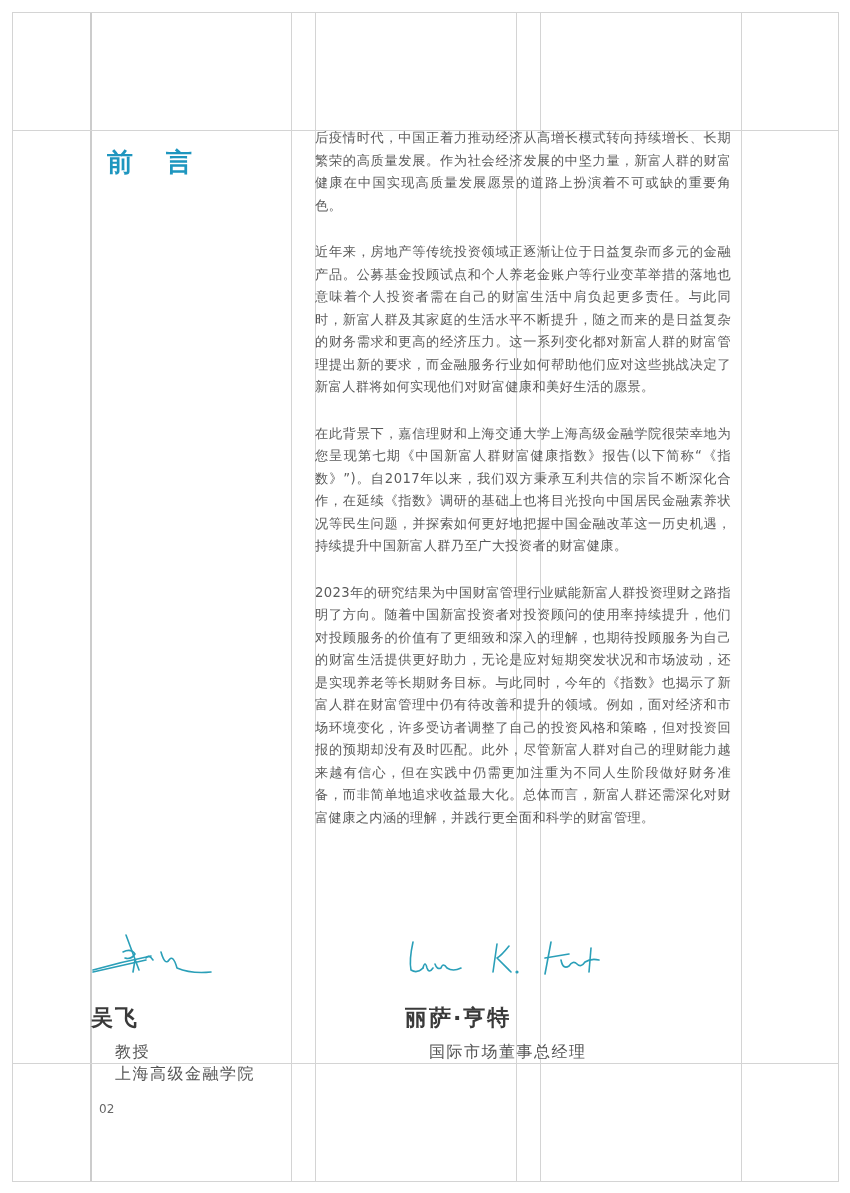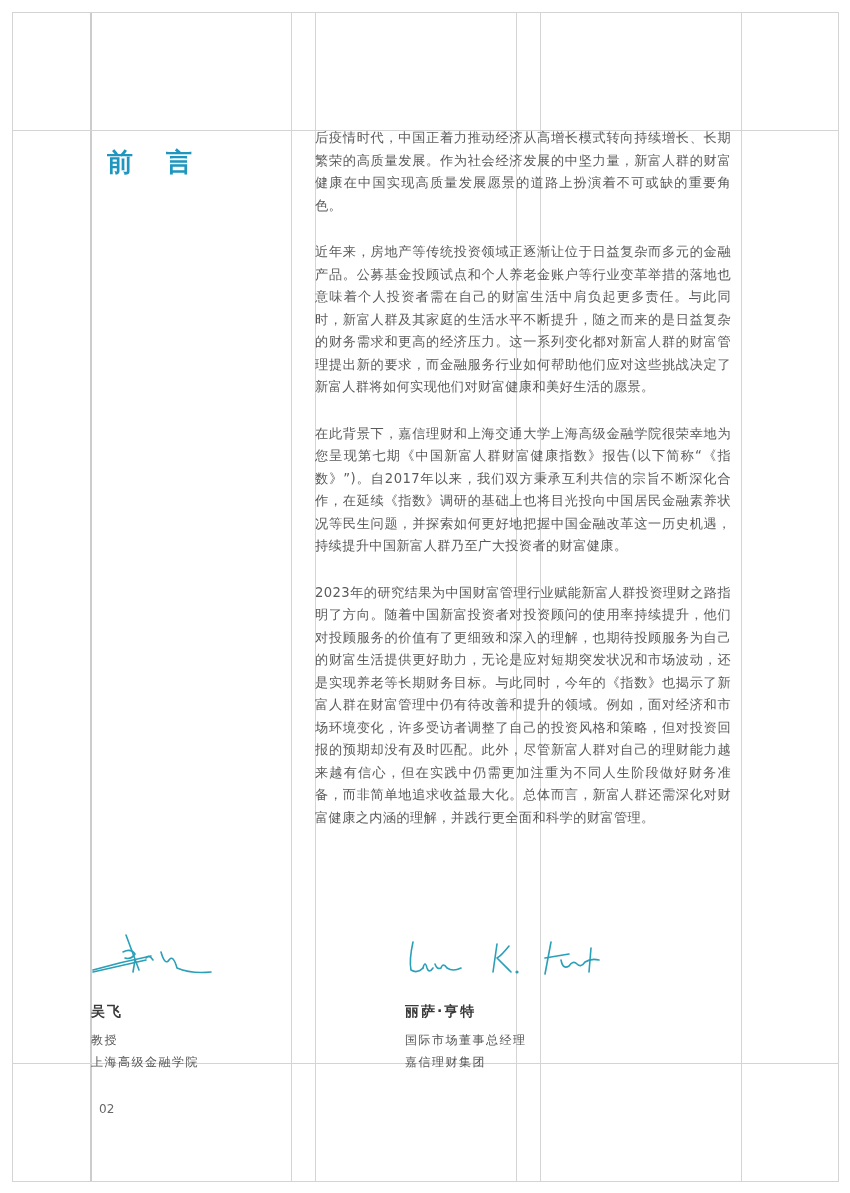--- a/index.html
+++ b/index.html
@@ -18,22 +18,22 @@
     position: absolute; left: 315px; top: 127px; width: 426px;
   }
   .para {
     margin: 0 10px 24px 0; font-size: 13.2px; line-height: 22.5px;
     color: #5a5a5a; text-align: justify; letter-spacing: 0.4px;
   }
   .sig-block { position: absolute; }
   .sig-block.left { left: 91px; top: 930px; }
   .sig-block.right { left: 405px; top: 930px; }
   .sig-svg { display: block; }
-  .sig-name { font-size: 14px; font-weight: bold; color: #3a3a3a; margin: 18px 0 8px 0; letter-spacing: 2px; }
-  .sig-line { font-size: 12px; color: #555555; line-height: 22px; letter-spacing: 1.5px; }
+  .sig-name { font-size: 22px; font-weight: bold; color: #3a3a3a; margin: 18px 0 8px 0; letter-spacing: 2px; }
+  .sig-line { font-size: 16px; color: #555555; line-height: 22px; letter-spacing: 1.5px; padding-left: 24px; }
   .page-num { position: absolute; left: 91px; top: 1102px; font-size: 12px; color: #666666; margin-left: 8px; }
 </style>
 </head>
 <body>
 
 <div class="grid-line v" style="left:12px;"></div>
 <div class="grid-line v thick" style="left:90px;"></div>
 <div class="grid-line v" style="left:291px;"></div>
 <div class="grid-line v" style="left:315px;"></div>
 <div class="grid-line v" style="left:516px;"></div>
@@ -81,16 +81,15 @@
       <path d="M104 16 Q96 26 92 28 Q98 34 106 42"></path>
       <circle cx="112" cy="42" r="0.8"></circle>
       <path d="M146 12 L140 44"></path>
       <path d="M140 28 Q152 26 164 24"></path>
       <path d="M156 30 Q158 40 164 36 Q168 30 172 34 Q176 38 180 32 Q186 28 194 30"></path>
       <path d="M186 18 L184 42"></path>
     </g>
   </svg>
   <div class="sig-name">丽萨·亨特</div>
   <div class="sig-line">国际市场董事总经理</div>
-  <div class="sig-line">嘉信理财集团</div>
 </div>
 
 <div class="page-num">02</div>
 
 </body></html>

